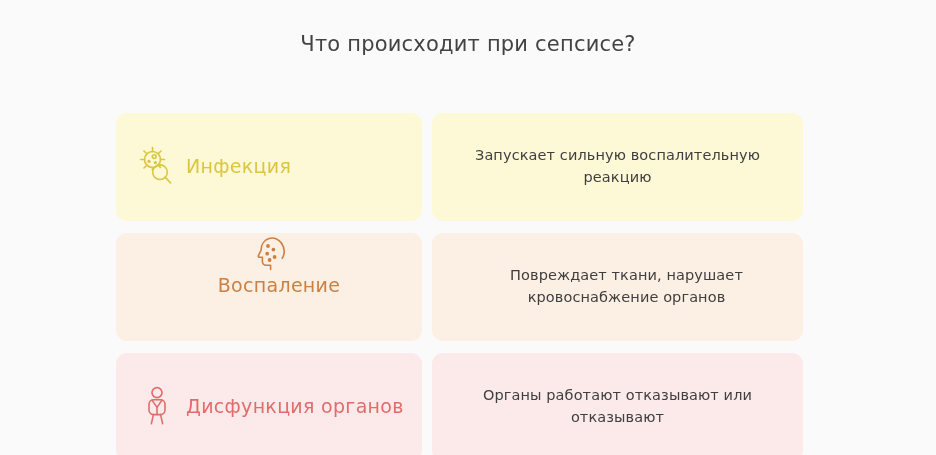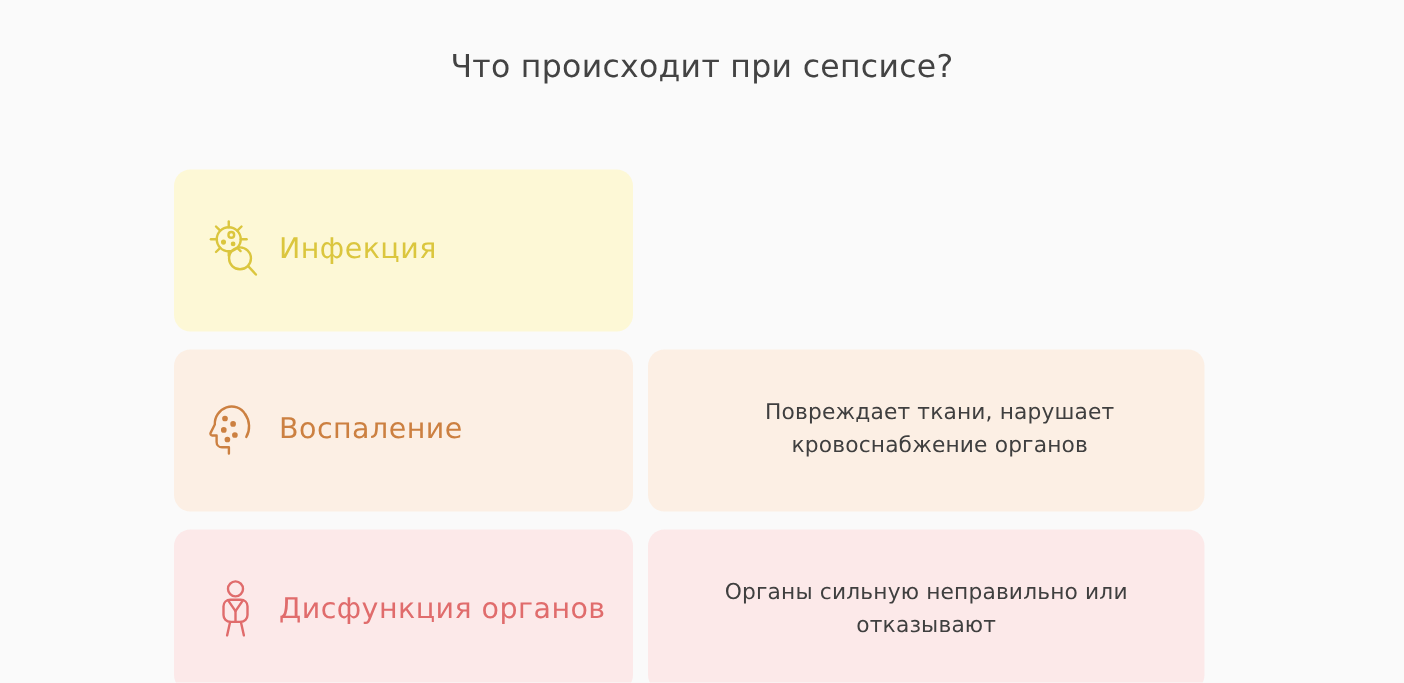--- a/index.html
+++ b/index.html
@@ -85,21 +85,21 @@
     color: #3f3f3f;
     letter-spacing: 0.1px;
   }
 
   
   .row-infection .label-card { background: #fdf8d6; }
   .row-infection .desc-card  { background: #fdf8d6; }
   .row-infection .label-text { color: #dbc63e; }
 
   
-  .row-inflammation .label-card { background: #fcefe4; }
+  .row-inflammation .label-card { background: #fcefe4; flex-direction: column; }
   .row-inflammation .desc-card  { background: #fcefe4; padding-left: 48px; }
   .row-inflammation .label-text { color: #cc8041; }
 
   
   .row-dysfunction .label-card { background: #fce9e9; }
   .row-dysfunction .desc-card  { background: #fce9e9; }
   .row-dysfunction .label-text { color: #e06c6c; }
 </style>
 </head>
 <body>
@@ -124,20 +124,23 @@
             <line x1="15.5" y1="21.5" x2="15.5" y2="24.5"></line>
             <line x1="21.2" y1="19.2" x2="23.4" y2="21.4"></line>
             <circle cx="17.2" cy="10.6" r="1.9"></circle>
             <circle cx="12.0" cy="15.4" r="0.9" fill="#dbc63e"></circle>
             <circle cx="18.4" cy="16.6" r="0.8" fill="#dbc63e"></circle>
             <circle cx="23.0" cy="26.2" r="7.3"></circle>
             <line x1="28.4" y1="31.4" x2="33.6" y2="37.0"></line>
           </svg>
         </span>
         <span class="label-text">Инфекция</span>
+      </div>
+      <div class="desc-card">
+        <span class="desc-text">Запускает сильную воспалительную реакцию</span>
       </div>
     </div>
 
     <div class="row row-inflammation">
       <div class="label-card">
         <span class="icon-wrap">
           <svg width="40" height="42" viewBox="0 0 40 42" fill="none" stroke="#cc8041" stroke-width="1.6" stroke-linecap="round" stroke-linejoin="round">
             <path d="M26.5 10.2
                      C23.8 5.8 18.6 4.0 14.0 5.6
                      C9.2 7.3 6.0 11.8 6.2 17.0
@@ -179,18 +182,18 @@
                      Z"></path>
             <path d="M15.2 15.4 L20 22.4 L24.8 15.4"></path>
             <path d="M20 22.4 L20 29.6"></path>
             <path d="M16.4 29.6 L14.4 38.6"></path>
             <path d="M23.6 29.6 L25.6 38.6"></path>
           </svg>
         </span>
         <span class="label-text">Дисфункция органов</span>
       </div>
       <div class="desc-card">
-        <span class="desc-text">Органы сильную неправильно или отказывают</span>
+        <span class="desc-text">Органы работают отказывают или отказывают</span>
       </div>
     </div>
 
   </div>
 </div>
 
 </body></html>

